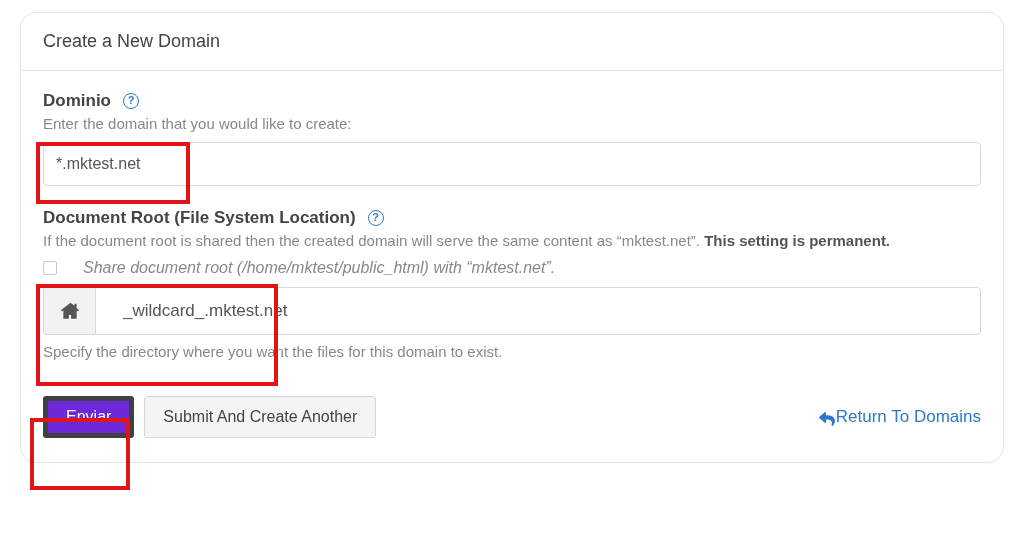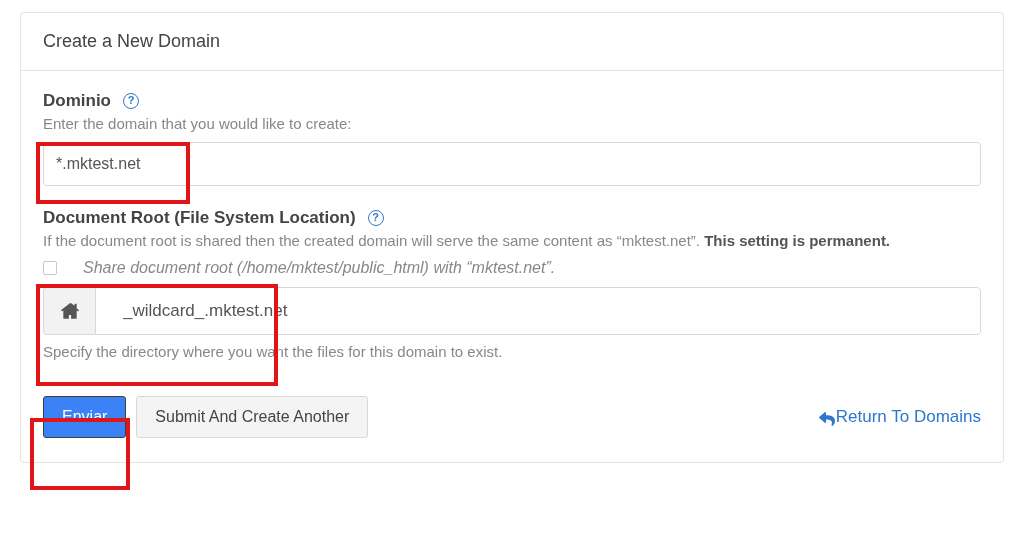--- a/index.html
+++ b/index.html
@@ -10,21 +10,21 @@
     background: #ffffff;
     color: #555;
   }
   .page {
     width: 1024px;
     height: 537px;
     padding: 12px 20px;
   }
   .panel {
     border: 1px solid #e4e4e4;
-    border-radius: 4px;
+    border-radius: 16px;
     background: #fff;
     overflow: hidden;
   }
   .panel-header {
     padding: 18px 22px;
     border-bottom: 1px solid #e4e4e4;
     font-size: 18px;
     color: #444;
   }
   .panel-body {
@@ -141,22 +141,22 @@
   .btn {
     height: 42px;
     padding: 0 18px;
     font-size: 16px;
     border-radius: 3px;
     cursor: pointer;
     display: inline-flex;
     align-items: center;
   }
   .btn-primary {
-    background: #3b82f6;
-    border: 1px solid #404040;
+    background: #6d28d9;
+    border: 5px solid #404040;
     color: #fff;
   }
   .btn-default {
     background: #f4f4f4;
     border: 1px solid #d8d8d8;
     color: #444;
   }
   .return-link {
     color: #2e77cc;
     font-size: 17px;

